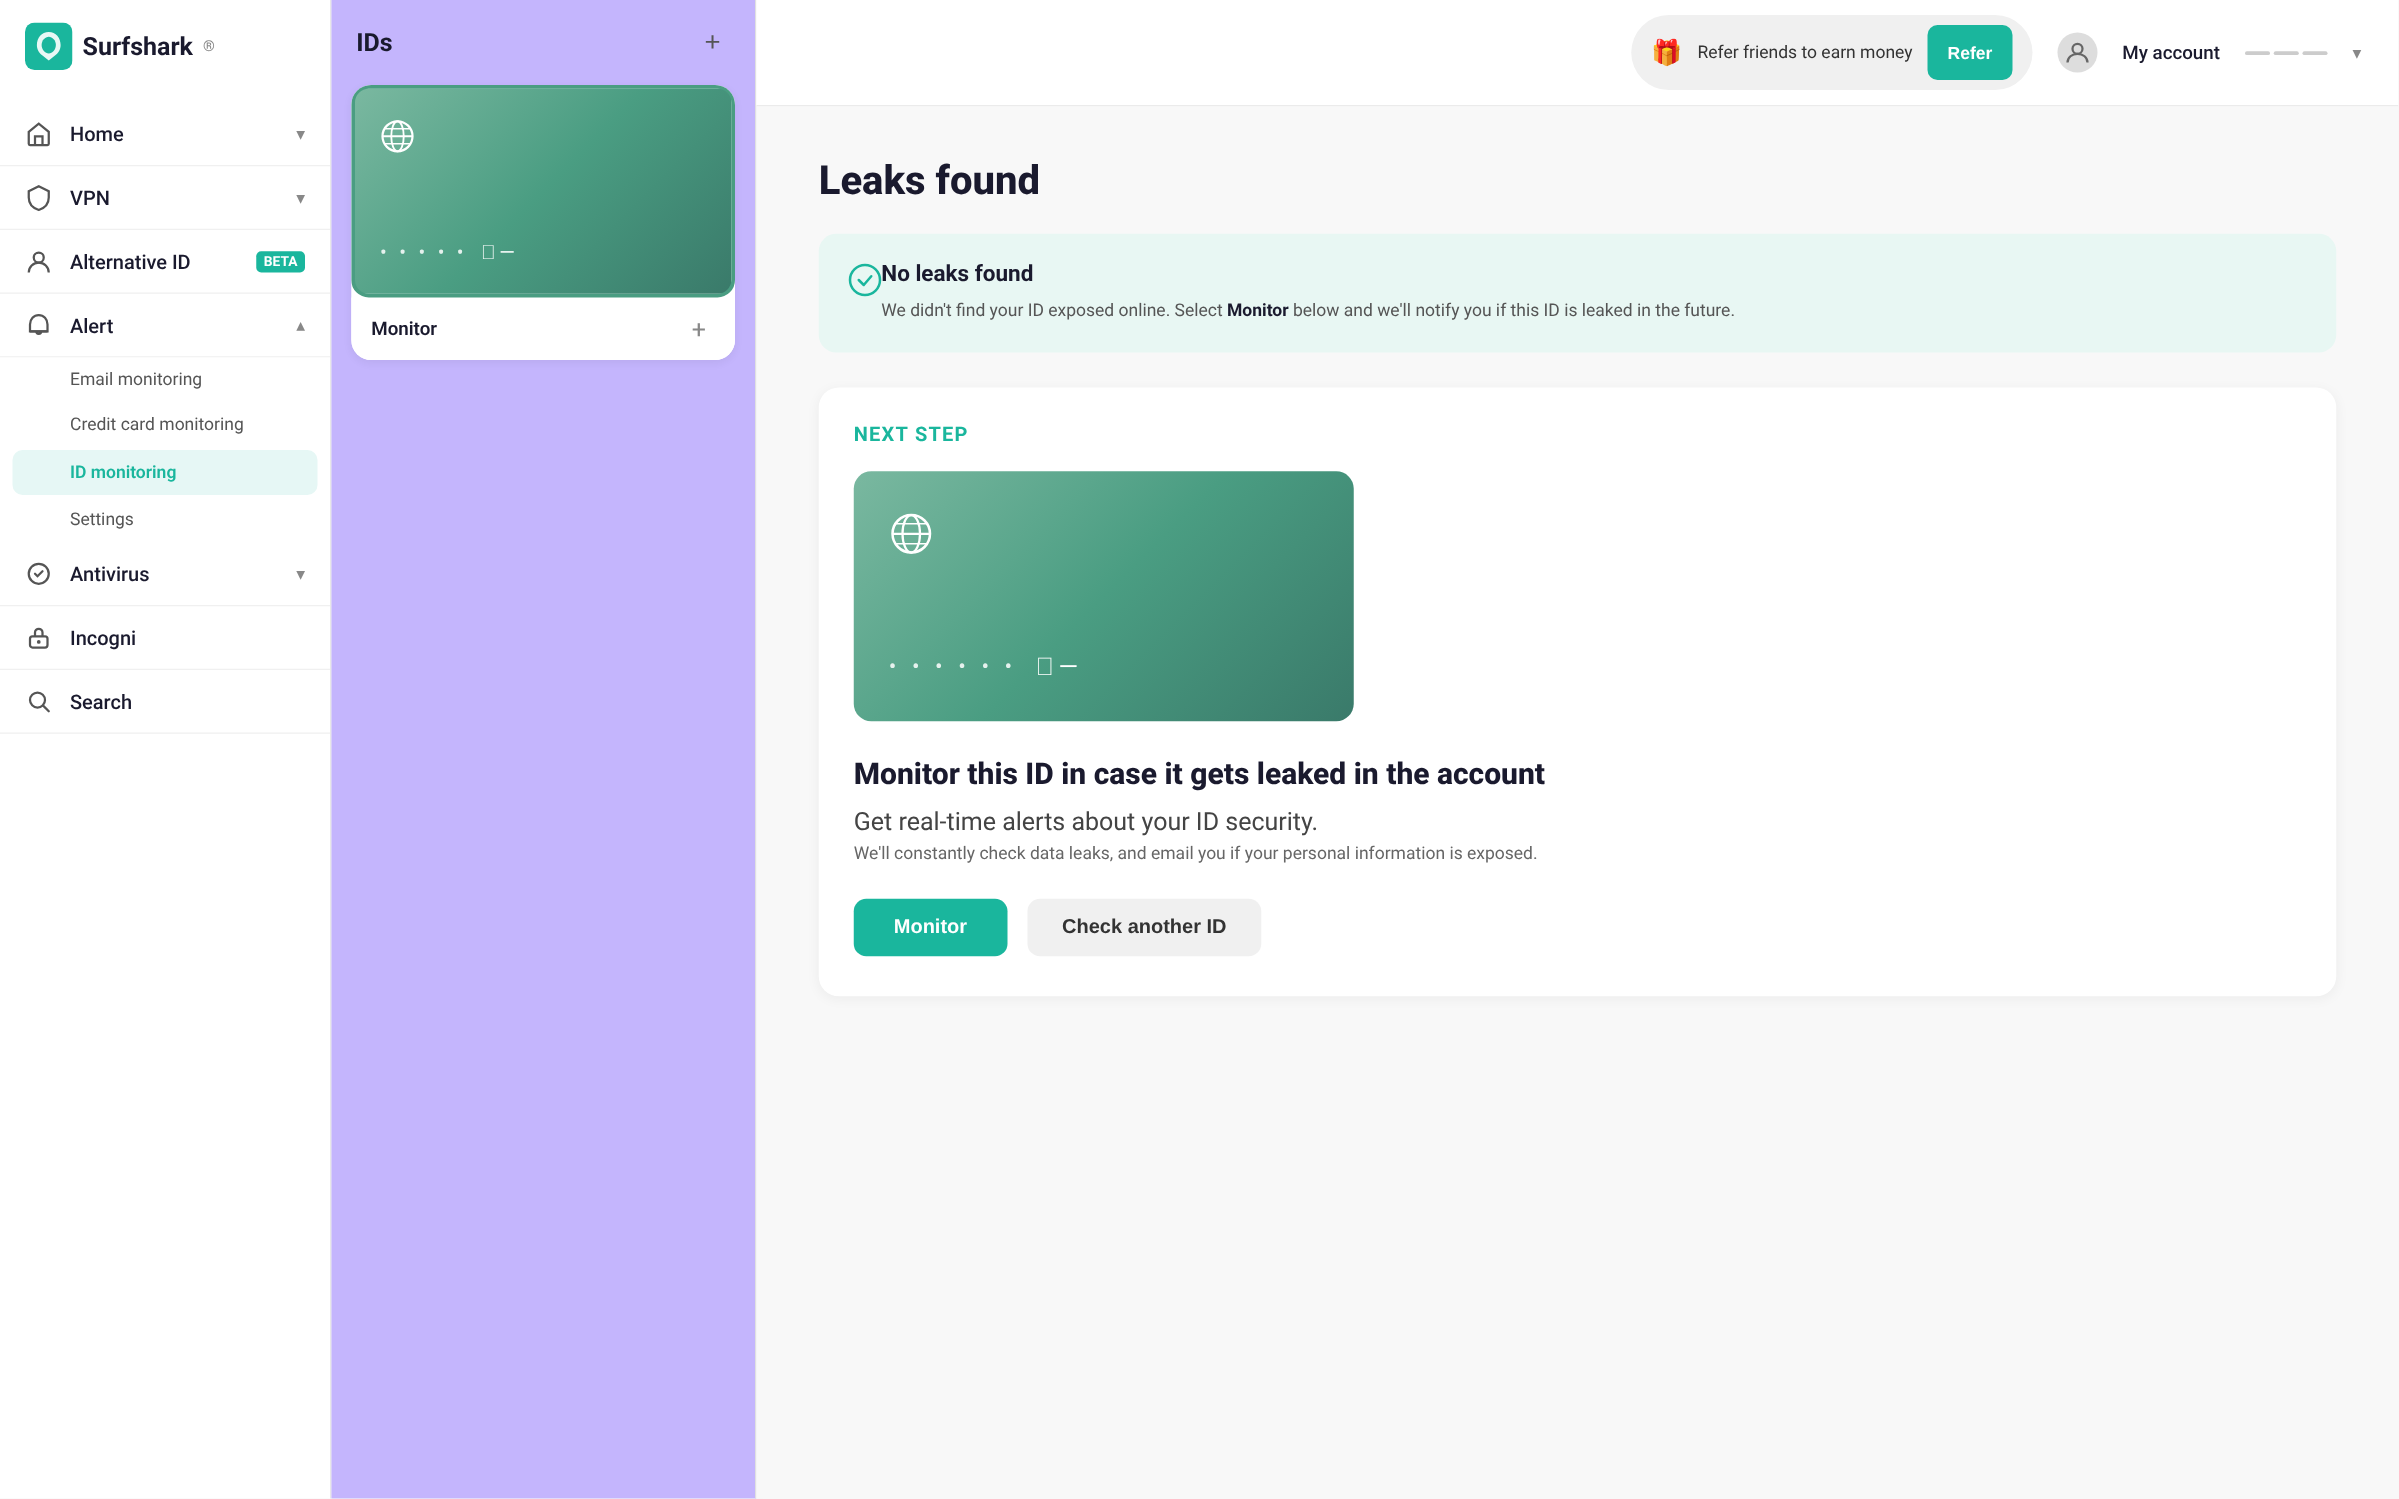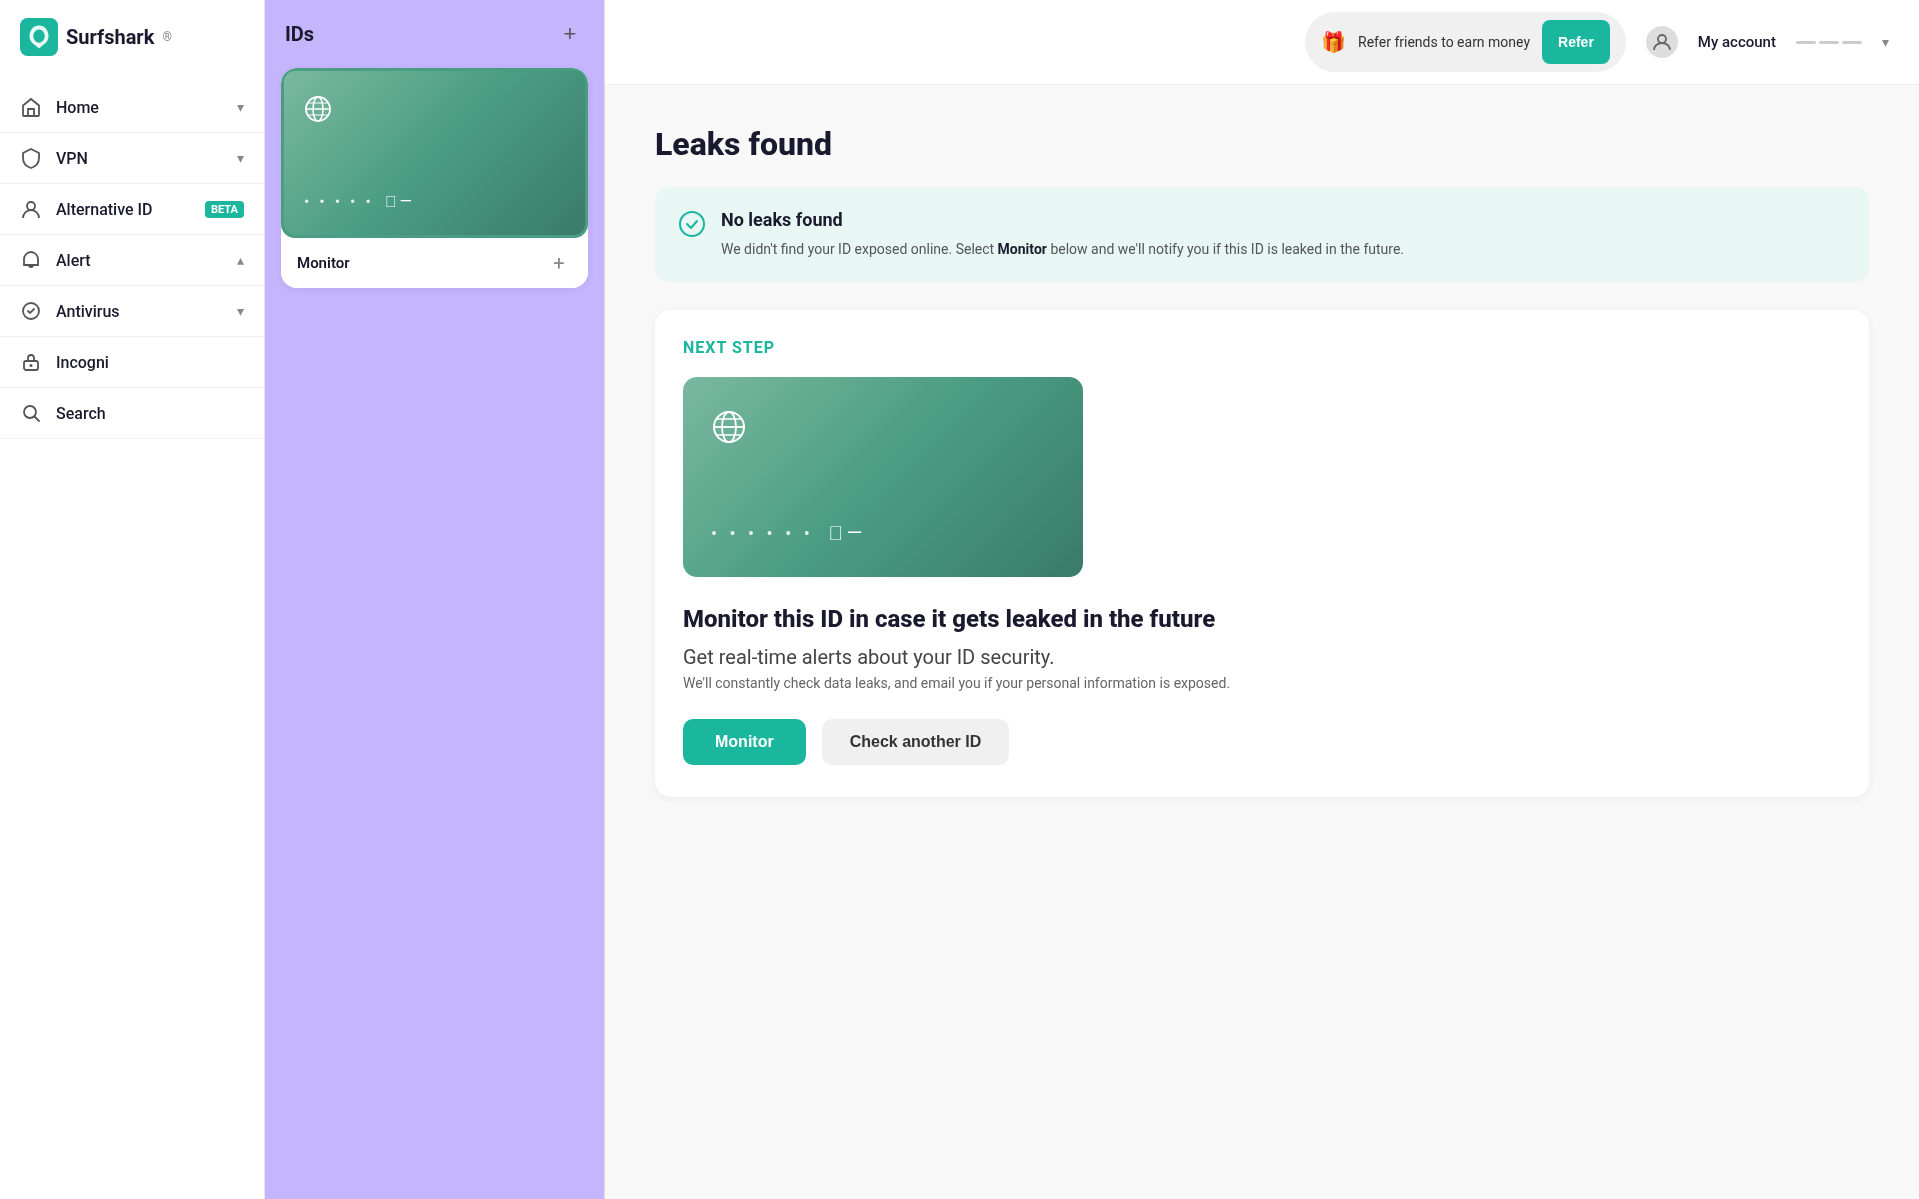--- a/index.html
+++ b/index.html
@@ -315,21 +315,20 @@
       color: #1a1a2e;
       margin-bottom: 24px;
     }
 
     .no-leaks-banner {
       background: #e8f7f3;
       border-radius: 14px;
       padding: 22px 24px;
       display: flex;
       align-items: flex-start;
-      gap: 16px;
       margin-bottom: 28px;
     }
 
     .no-leaks-check {
       width: 26px;
       height: 26px;
       border-radius: 50%;
       border: 2.5px solid #1ab69d;
       display: flex;
       align-items: center;
@@ -514,20 +513,26 @@
       <span class="nav-item-icon">
         <svg width="22" height="22" viewBox="0 0 22 22" fill="none">
             <path d="M11 3C7 3 4 6.5 4 10.5V16h14v-5.5C18 6.5 15 3 11 3z" stroke="#555" stroke-width="1.8" fill="none"></path>
             <path d="M4 16h14M9 16a2 2 0 004 0" stroke="#555" stroke-width="1.8"></path>
           </svg>
       </span>
       <span class="nav-item-label">Alert</span>
       <span class="nav-chevron">▴</span>
     </div>
 
+    <div class="sub-nav">
+      <div class="sub-nav-item">Email monitoring</div>
+      <div class="sub-nav-item">Credit card monitoring</div>
+      <div class="sub-nav-item active">ID monitoring</div>
+      <div class="sub-nav-item">Settings</div>
+    </div>
 
     <div class="nav-item">
       <span class="nav-item-icon">
         <svg width="22" height="22" viewBox="0 0 22 22" fill="none">
             <circle cx="11" cy="11" r="8" stroke="#555" stroke-width="1.8"></circle>
             <path d="M8 11l2 2 4-4" stroke="#555" stroke-width="1.8" stroke-linecap="round"></path>
           </svg>
       </span>
       <span class="nav-item-label">Antivirus</span>
       <span class="nav-chevron">▾</span>
@@ -639,21 +644,21 @@
               <path d="M3 18h30" stroke="white" stroke-width="1.8"></path>
               <path d="M5 10h26M5 26h26" stroke="white" stroke-width="1.3"></path>
             </svg>
           </div>
           <div class="next-step-card-dots">
             <span style="letter-spacing:4px; font-size:18px; color:rgba(255,255,255,0.85)">• • • • • •</span>
             <span style="color:white; font-size:20px; margin-left:8px">⎕—</span>
           </div>
         </div>
 
-        <h2 class="next-step-heading">Monitor this ID in case it gets leaked in the future</h2>
+        <h2 class="next-step-heading">Monitor this ID in case it gets leaked in the account</h2>
         <p class="next-step-desc">Get real-time alerts about your ID security.</p>
         <p class="next-step-desc2">We'll constantly check data leaks, and email you if your personal information is exposed.</p>
 
         <div class="action-buttons">
           <button class="monitor-btn">Monitor</button>
           <button class="check-another-btn">Check another ID</button>
         </div>
       </div>
     </div>
   </div>

